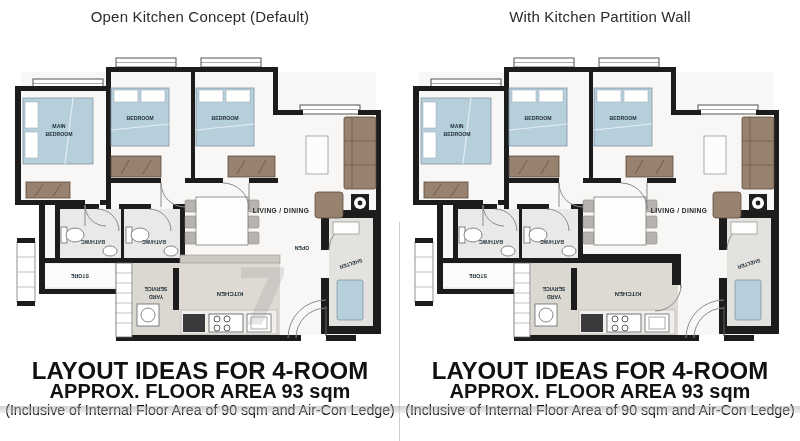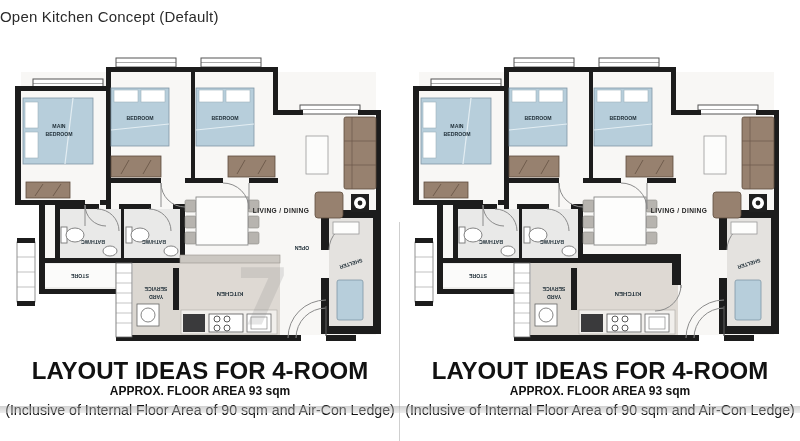--- a/index.html
+++ b/index.html
@@ -1,27 +1,27 @@
 <!DOCTYPE html>
 <html><head>
 <meta charset="utf-8">
 <style>
   html,body{margin:0;padding:0;background:#ffffff;}
   #stage{position:relative;width:800px;height:441px;background:#ffffff;overflow:hidden;
          font-family:"Liberation Sans",sans-serif;}
   .panel{position:absolute;top:0;width:400px;height:441px;}
   #panel-left{left:0;}
   #panel-right{left:400px;}
-  .plan-title{position:absolute;top:8px;left:0;width:100%;
+  .plan-title{position:absolute;top:8px;left:0;width:100%;text-align:center;
               font-size:15px;color:#2b2b2b;letter-spacing:.2px;}
   .plan-svg{position:absolute;top:52px;left:15px;}
   #svg-right{left:13px;}
   .caption{position:absolute;top:360px;left:0;width:100%;text-align:center;color:#111;}
   .cap1{font-size:24px;font-weight:bold;line-height:22px;}
-  .cap2{font-size:12px;font-weight:bold;line-height:19px;}
+  .cap2{font-size:20px;font-weight:bold;line-height:19px;}
   .cap3{font-size:14.2px;line-height:18px;}
   .divider{position:absolute;left:399px;top:222px;width:1px;height:219px;background:#cfcfcf;}
   .bottom-band{position:absolute;left:0;top:406px;width:800px;height:7px;
                background:linear-gradient(#9a9a9a,#d9d9d9);opacity:.45;}
   
   .wall{fill:#1c1c1c;}
   .floor{fill:#f8f7f5;}
   .rmfloor{fill:#e9e9e8;}
   .bed{fill:#b7cedb;stroke:#7f97a6;stroke-width:.8;}
   .pil{fill:#ffffff;stroke:#9fb2bd;stroke-width:.6;}
@@ -248,20 +248,21 @@
     </svg>
 
     <div class="caption">
       <div class="cap1">LAYOUT IDEAS FOR 4-ROOM</div>
       <div class="cap2">APPROX. FLOOR AREA 93 sqm</div>
       <div class="cap3">(Inclusive of Internal Floor Area of 90 sqm and Air-Con Ledge)</div>
     </div>
   </div>
 
   <div class="panel" id="panel-right">
+    <div class="plan-title">With Kitchen Partition Wall</div>
 
     <svg class="plan-svg" id="svg-right" width="376" height="296" viewBox="0 0 376 296" xmlns="http://www.w3.org/2000/svg">
       <use href="#plan-base" xlink:href="#plan-base"></use>
 
       <g>
         <rect class="wall" x="165" y="202" width="103" height="9"></rect>
         <rect class="wall" x="259" y="209" width="9" height="24"></rect>
         <path class="arc" d="M268,233 A26,26 0 0 1 242,259"></path>
         <line x1="268" y1="233" x2="268" y2="236" stroke="#8b8b8b" stroke-width="1"></line>
       </g>

